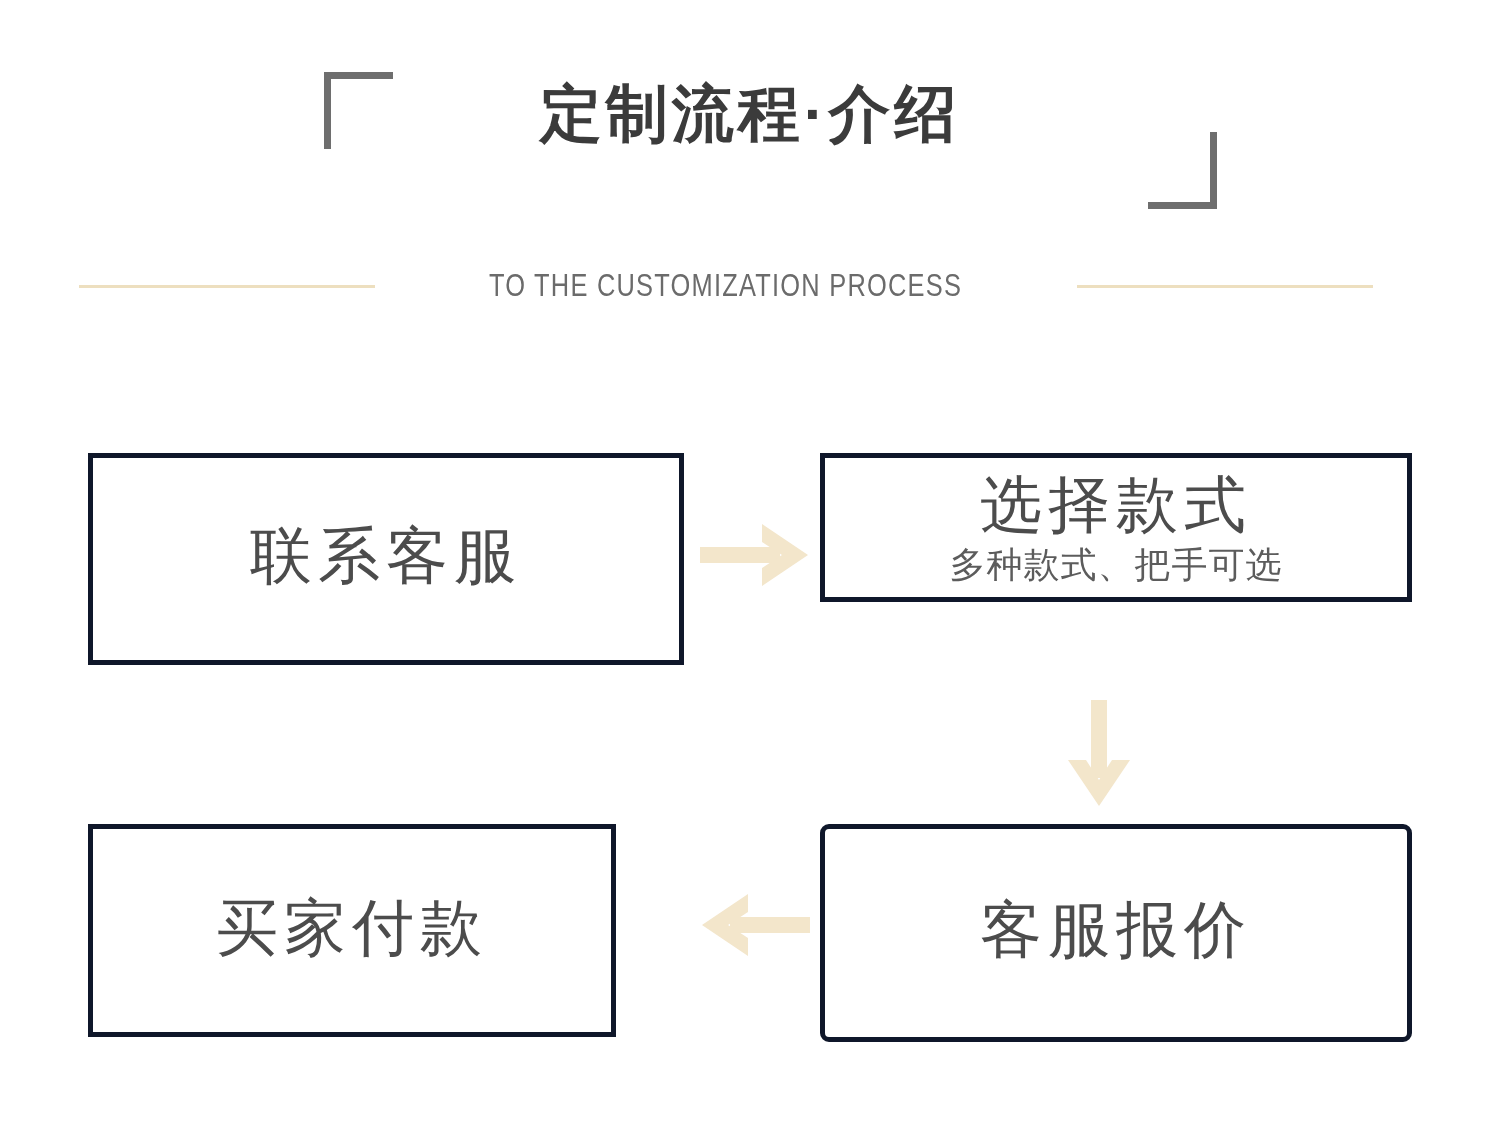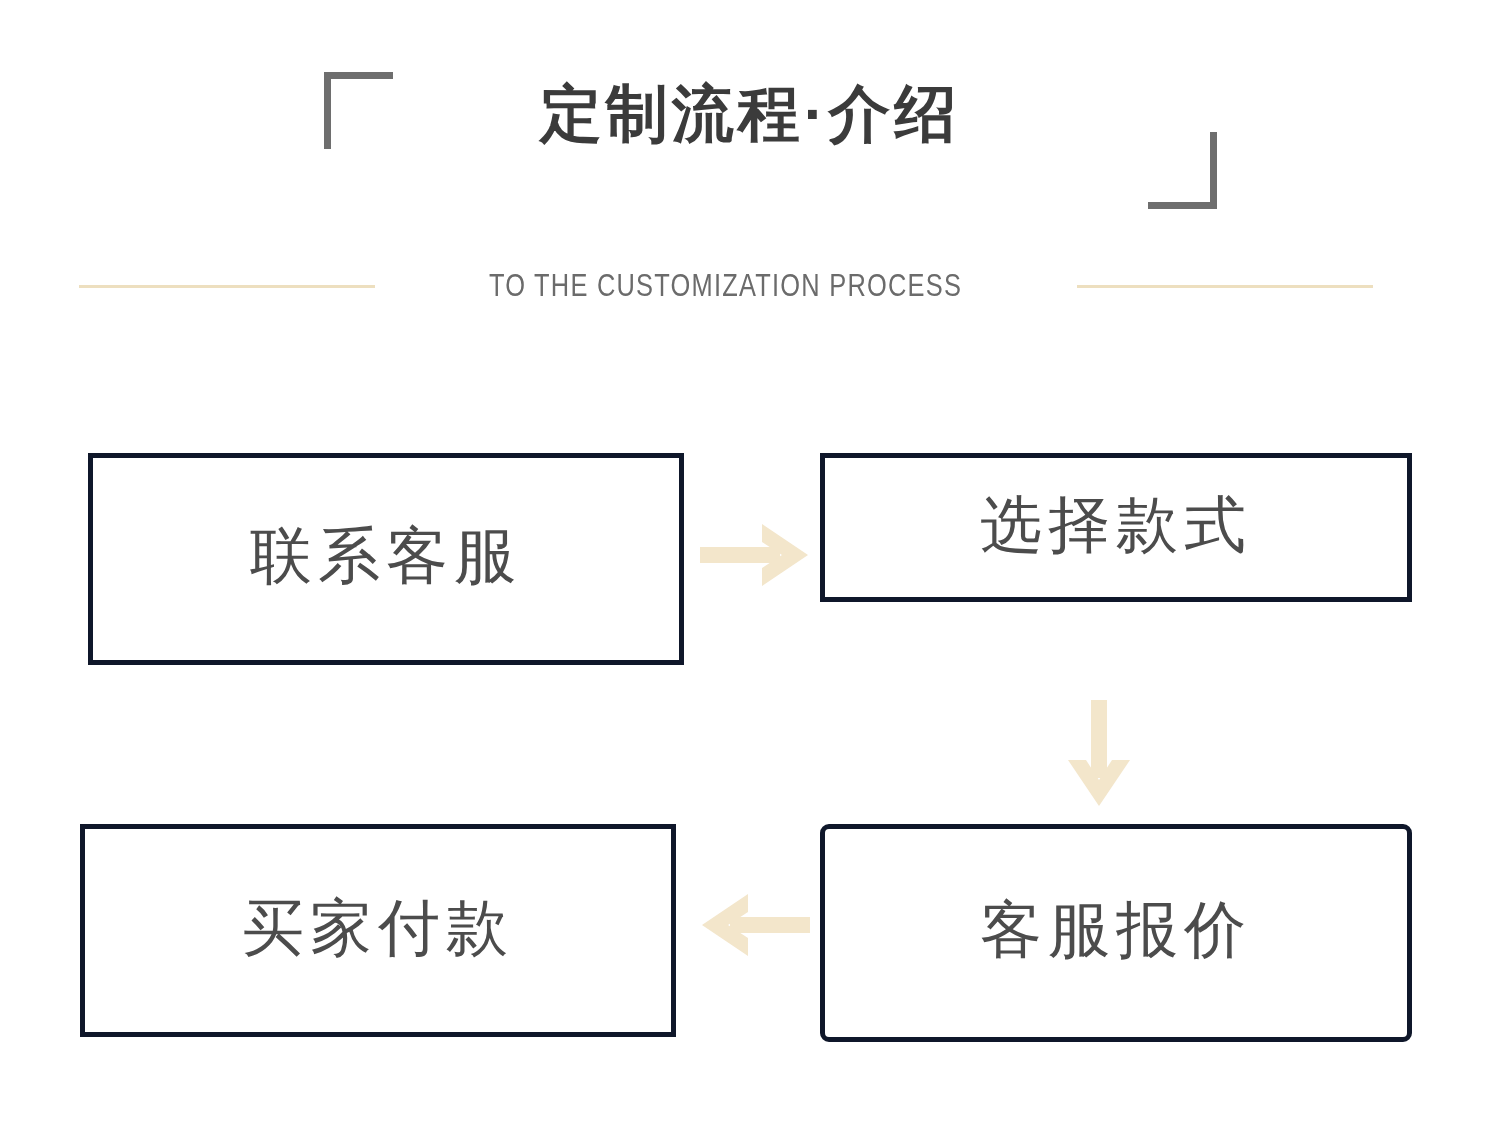--- a/index.html
+++ b/index.html
@@ -118,21 +118,21 @@
     border: 5px solid #0f172a;
     background: #ffffff;
     box-sizing: border-box;
     display: flex;
     flex-direction: column;
     align-items: center;
     justify-content: center;
   }
   .box-1 { left: 88px;  top: 453px;  width: 596px; height: 212px; }
   .box-2 { left: 820px; top: 453px;  width: 592px; height: 149px; }
-  .box-3 { left: 80px;  top: 824px;  width: 596px; height: 213px; }
+  .box-3 { left: 88px;  top: 824px;  width: 528px; height: 213px; }
   .box-4 { left: 820px; top: 824px;  width: 592px; height: 218px; border-radius: 9px; }
 
   .box-title {
     font-size: 62px;
     color: #4c4c4c;
     letter-spacing: 6px;
     line-height: 1.12;
     white-space: nowrap;
     margin-bottom: 6px;
   }
@@ -175,20 +175,21 @@
   </div>
 
   <div class="flow">
 
     <div class="box box-1">
       <div class="box-title">联系客服</div>
     </div>
 
     <div class="box box-2">
       <div class="box-title">选择款式</div>
+      <div class="box-sub">多种款式、把手可选</div>
     </div>
 
     <div class="box box-4">
       <div class="box-title">客服报价</div>
     </div>
 
     <div class="box box-3">
       <div class="box-title">买家付款</div>
     </div>
 

